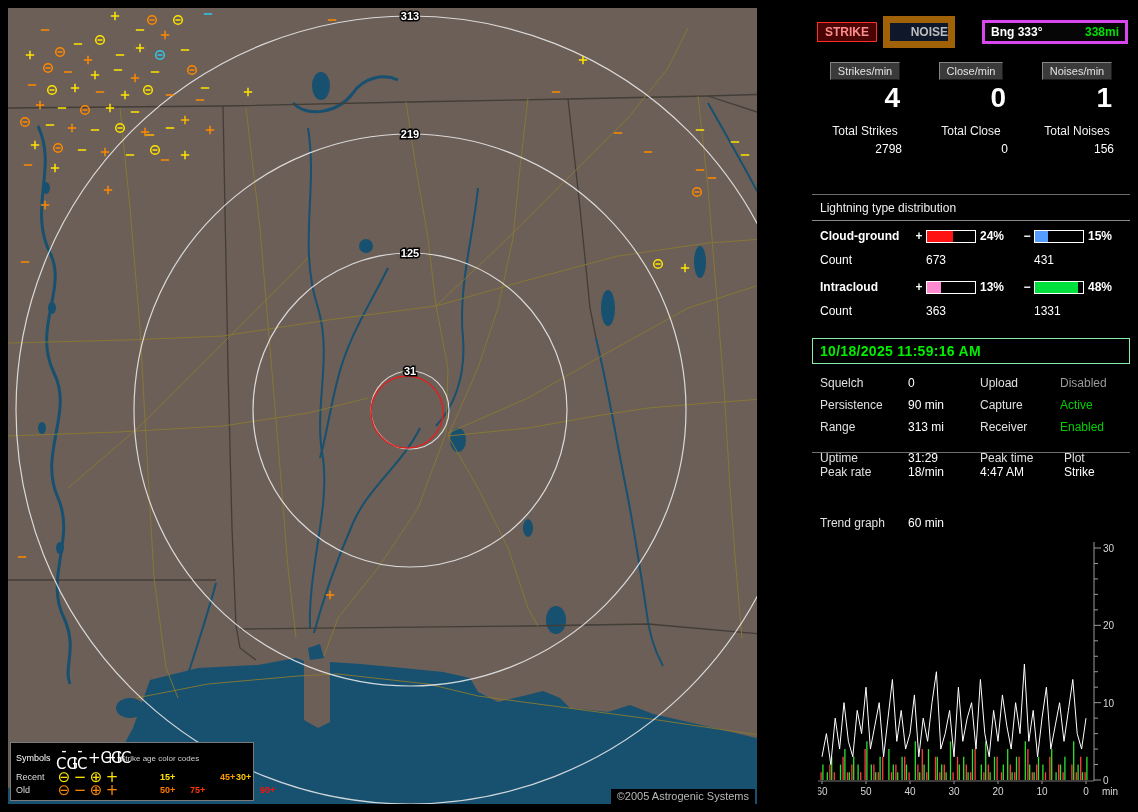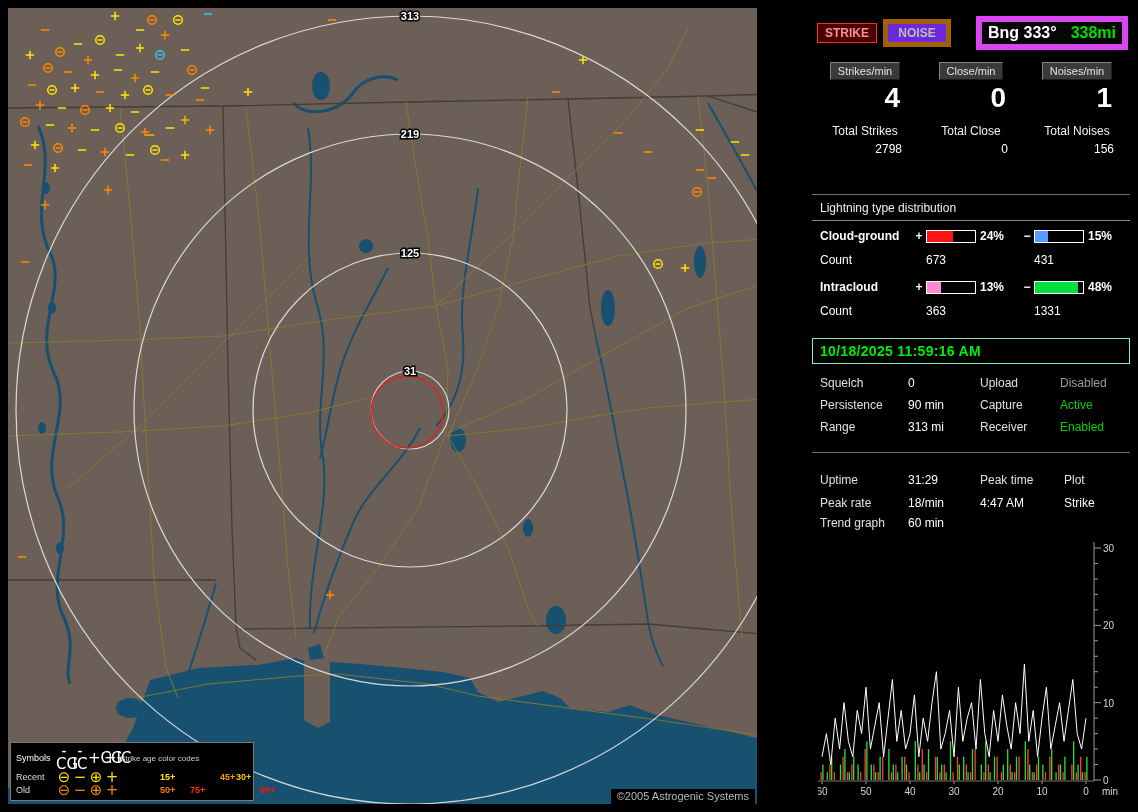--- a/index.html
+++ b/index.html
@@ -22,24 +22,24 @@
   .lg-a{font-weight:bold;}
   .lg-l{color:#dcdcdc;}
 
   
   .right-panel{position:absolute;left:812px;top:8px;width:318px;height:796px;background:#000;font-size:12px;}
   .sep{position:absolute;left:0;right:0;height:0;border-top:1px solid #6e6e6e;}
 
   .top-row{position:absolute;left:5px;right:2px;top:8px;display:flex;align-items:center;}
   .btn{width:58px;text-align:center;font-weight:bold;font-size:12px;padding:2px 0;cursor:default;}
   .btn.strike{background:#4a0404;border:1px solid #ff2a2a;color:#ff8c8c;}
-  .btn.noise{background:#6d28d9;border:5px solid #a16207;color:#bdbdbd;margin-left:6px;}
-  .bearing{margin-left:auto;width:128px;background:#060606;border:6px solid #d946ef;
+  .btn.noise{background:#0f172a;border:7px solid #a16207;color:#bdbdbd;margin-left:6px;text-align:right;}
+  .bearing{margin-left:auto;width:128px;background:#060606;border:3px solid #d946ef;
            display:flex;justify-content:space-between;align-items:center;
-           padding:2px 6px;font-weight:bold;font-size:16px;}
+           padding:2px 6px;font-weight:bold;font-size:12px;}
   .bearing .dist{color:#00e000;}
 
   .cols{position:absolute;top:54px;left:0;width:100%;display:flex;}
   .col{width:106px;display:flex;flex-direction:column;}
   .chip{align-self:center;background:#3a3a3a;border:1px solid;border-color:#858585 #1c1c1c #1c1c1c #858585;
         color:#e2e2e2;font-size:11px;padding:2px 7px;}
   .big-num{text-align:right;padding-right:18px;font-size:28px;font-weight:bold;line-height:32px;margin-top:2px;}
   .tot-label{text-align:center;margin-top:10px;color:#f2f2f2;}
   .tot-value{text-align:right;padding-right:16px;margin-top:4px;}
 
@@ -55,22 +55,22 @@
   .pct{font-weight:bold;padding-left:4px;}
   .cnt1{grid-column:3;}
   .cnt2{grid-column:6;}
 
   .clock-box{position:absolute;top:330px;left:0;right:0;height:24px;border:1px solid #86efac;
              display:flex;align-items:center;padding-left:7px;
              color:#00ee00;font-weight:bold;font-size:14px;letter-spacing:.3px;background:#000;}
 
   .status-grid{position:absolute;top:368px;left:8px;display:grid;
                grid-template-columns:88px 72px 80px 70px;row-gap:8px;}
-  .session-grid{position:absolute;top:465px;left:8px;display:grid;
-                grid-template-columns:88px 72px 84px 62px;row-gap:9px;}
+  .session-grid{position:absolute;top:443px;left:8px;display:grid;
+                grid-template-columns:88px 72px 84px 62px;}
   .lbl{color:#e0e0e0;}
   .val{color:#ffffff;}
 
   .trend-row{position:absolute;top:508px;left:8px;display:grid;grid-template-columns:88px auto;}
   .trend{position:absolute;left:6px;top:530px;width:318px;height:268px;}
 </style>
 </head>
 <body>
 
 <div class="map">

